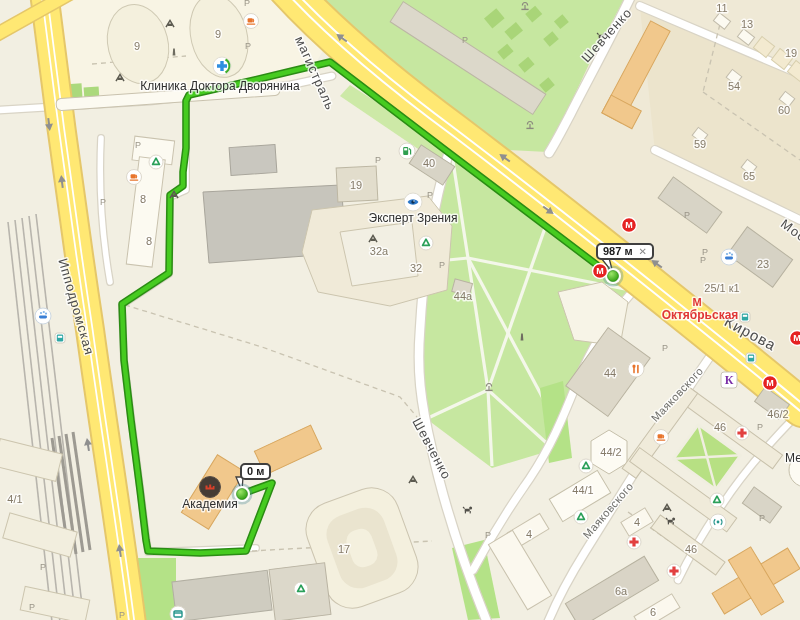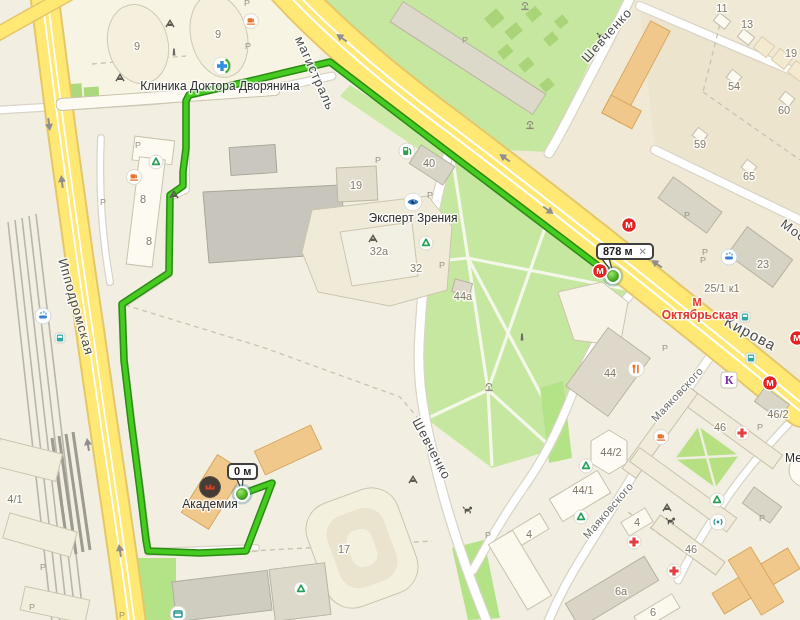--- a/index.html
+++ b/index.html
@@ -617,18 +617,18 @@
       <text class="pp" x="705" y="255">Р</text>
       <text class="pp" x="43" y="570">Р</text>
       <text class="pp" x="32" y="610">Р</text>
       <text class="pp" x="122" y="618">Р</text>
       <text class="pp" x="488" y="538">Р</text>
     </g>
   </g>
 </svg>
 
 <div class="badge" style="left:596px;top:243px">
-  <span>878 м</span><span class="x">✕</span>
+  <span>987 м</span><span class="x">✕</span>
 </div>
-<div class="badge" style="left:227px;top:463px">
+<div class="badge" style="left:240px;top:463px">
   <span>0 м</span>
 </div>
 </div>
 
 </body></html>

